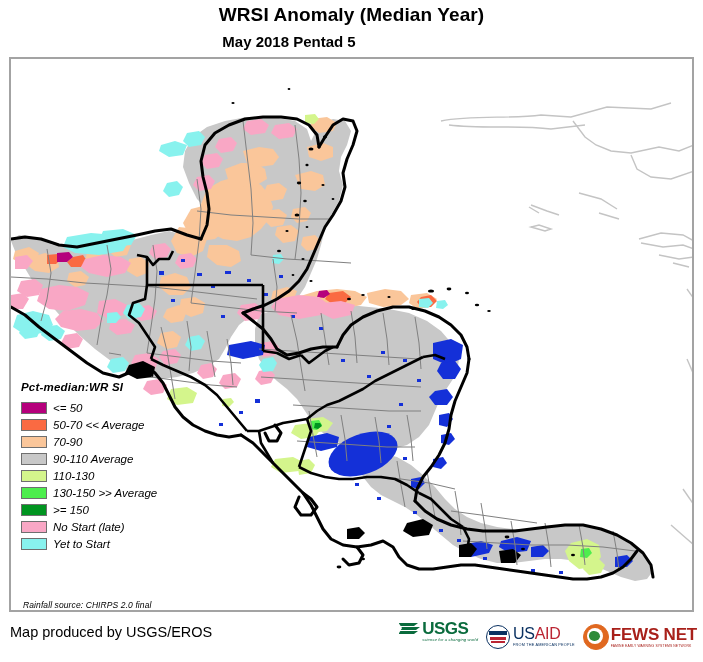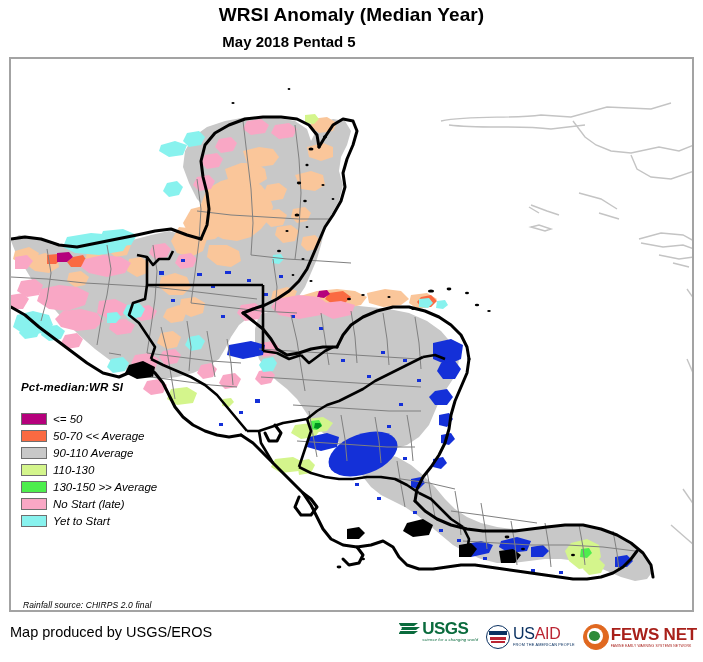--- a/index.html
+++ b/index.html
@@ -31,21 +31,21 @@
 
   
   #legend{
     position:absolute;left:10px;top:321px;width:186px;
     pointer-events:auto;
   }
   .legend-title{
     font-size:11.5px;font-weight:bold;color:#000;line-height:15px;
     letter-spacing:.2px;white-space:nowrap;
   }
-  .legend-rows{margin-top:16px;}
+  .legend-rows{margin-top:5px;}
   .legend-row{display:flex;align-items:center;height:16px;margin-bottom:1px;}
   .swatch{
     width:26px;height:12px;border:1px solid #6f6f6f;box-sizing:border-box;
     flex:0 0 auto;margin-right:6px;
   }
   .legend-label{font-size:11.5px;color:#000;white-space:nowrap;line-height:12px;}
 
   .rainfall-src{
     position:absolute;left:12px;top:541px;font-size:8.5px;color:#000;
     letter-spacing:.1px;white-space:nowrap;
@@ -530,36 +530,44 @@
         <div class="legend-row">
           <span class="swatch" style="background:#b5007c"></span>
           <span class="legend-label">&lt;= 50</span>
         </div>
 
         <div class="legend-row">
           <span class="swatch" style="background:#fa6a42"></span>
           <span class="legend-label">50-70 &lt;&lt; Average</span>
         </div>
 
+        <div class="legend-row">
+          <span class="swatch" style="background:#fac69a"></span>
+          <span class="legend-label">70-90</span>
+        </div>
 
         <div class="legend-row">
           <span class="swatch" style="background:#c8c8c8"></span>
           <span class="legend-label">90-110 Average</span>
         </div>
 
         <div class="legend-row">
           <span class="swatch" style="background:#d4f58c"></span>
           <span class="legend-label">110-130</span>
         </div>
 
         <div class="legend-row">
           <span class="swatch" style="background:#4dee4d"></span>
           <span class="legend-label">130-150 &gt;&gt; Average</span>
         </div>
 
+        <div class="legend-row">
+          <span class="swatch" style="background:#009420"></span>
+          <span class="legend-label">&gt;= 150</span>
+        </div>
 
         <div class="legend-row">
           <span class="swatch" style="background:#f9a7c5"></span>
           <span class="legend-label">No Start (late)</span>
         </div>
 
         <div class="legend-row">
           <span class="swatch" style="background:#88f2ee"></span>
           <span class="legend-label">Yet to Start</span>
         </div>

